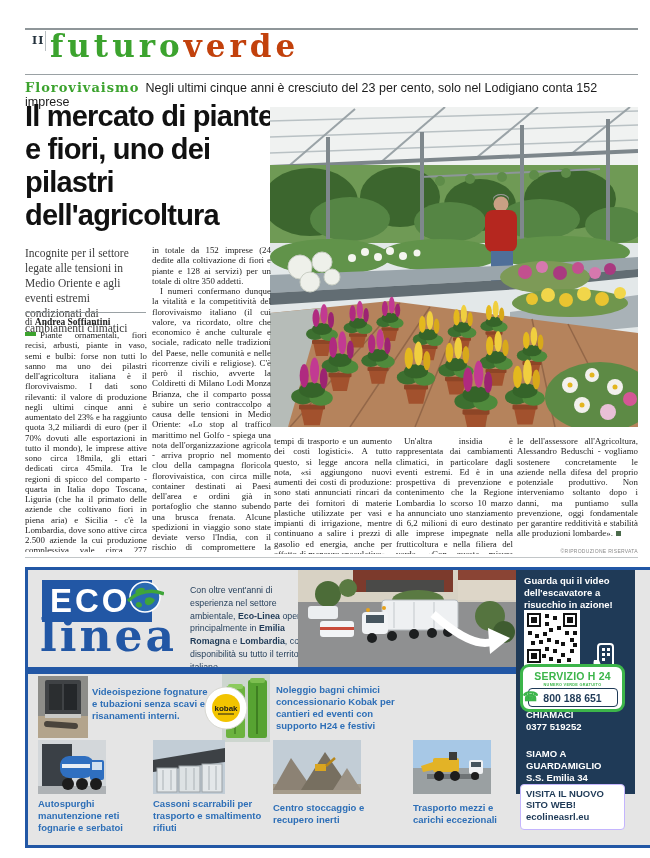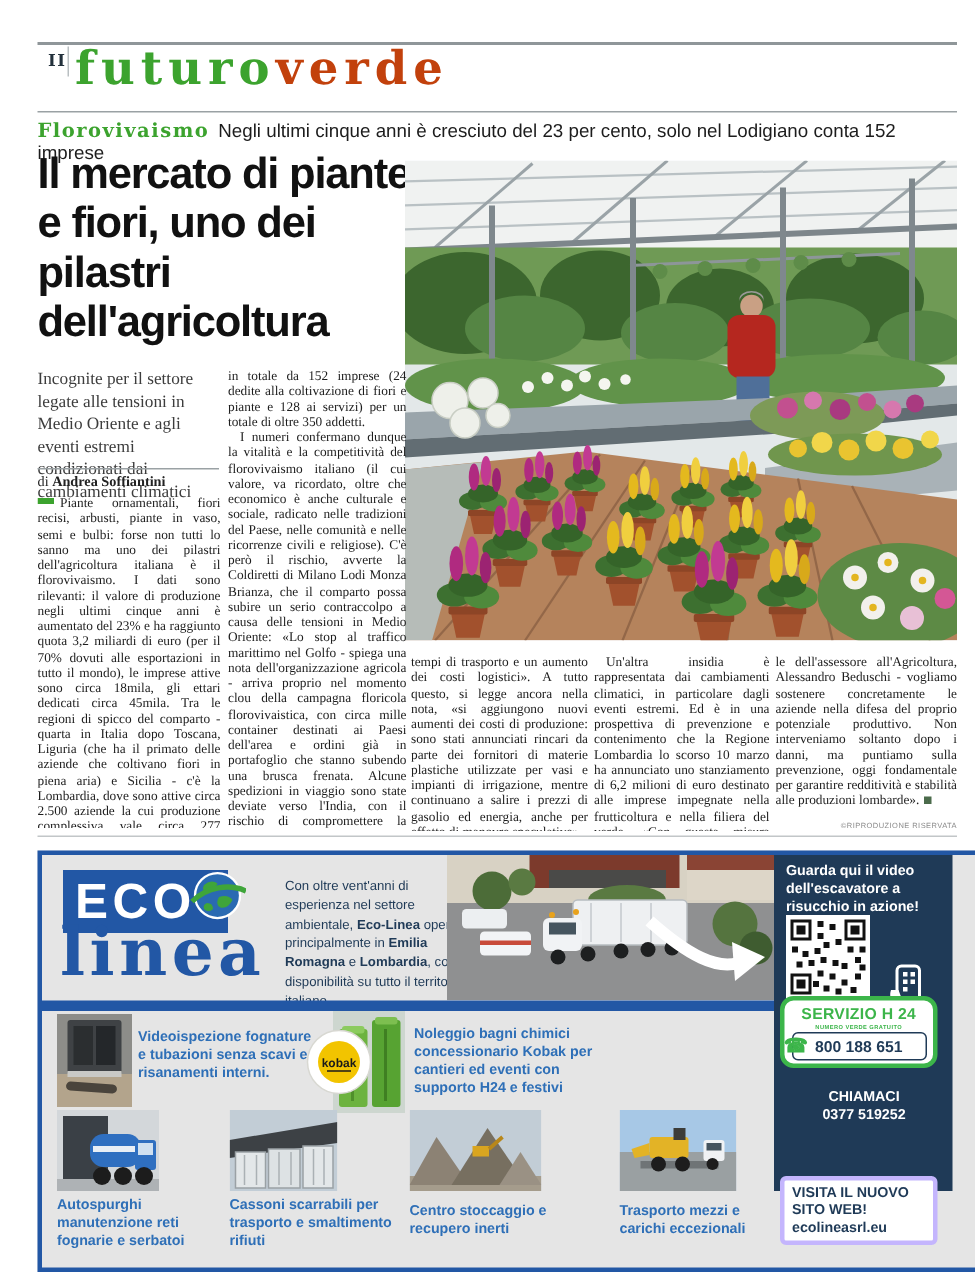--- a/index.html
+++ b/index.html
@@ -79,24 +79,24 @@
   .h24title{width:100%;text-align:center;margin-top:3px;color:#3cb54a;font-weight:bold;
             font-size:10.5px;letter-spacing:0.2px;}
   .h24note{width:100%;text-align:center;color:#3cb54a;font-weight:bold;font-size:3.8px;
            letter-spacing:0.3px;margin-top:1px;}
   .h24pill{margin:1px auto 0;width:88px;height:17px;border:1.5px solid #1f3a57;
            border-radius:4px;display:flex;align-items:center;justify-content:center;
            position:relative;}
   .h24num{color:#1f3a57;font-weight:bold;font-size:10.5px;}
   .h24phone{position:absolute;left:-6px;top:0px;color:#3cb54a;font-size:13px;font-weight:bold;}
   .navy .label{color:#fff;font-weight:bold;font-size:9.5px;line-height:1.25;}
-  .chiamaci{left:10px;top:156px;width:100px;text-align:center;}
+  .chiamaci{left:10px;top:139px;width:100px;}
   .siamo{left:10px;top:178px;width:100px;}
   .webbox{left:4px;top:214px;width:105px;height:46px;background:#fff;
-          border:3px solid #c4b5fd;border-radius:4px;box-sizing:border-box;padding:3px 5px;}
+          border:1px solid #c4b5fd;border-radius:4px;box-sizing:border-box;padding:3px 5px;}
   .webbox div{color:#1f3a57;font-weight:bold;font-size:9.5px;line-height:1.2;}
 
   
   .svc-text{color:#2e6fb7;font-weight:bold;font-size:9.5px;line-height:1.25;}
   .svc1-img{left:10px;top:106px;width:50px;height:62px;overflow:hidden;}
   .svc1-txt{left:64px;top:116px;width:120px;}
   .svc2-img{left:194px;top:104px;width:48px;height:68px;overflow:hidden;}
   .badge{left:176px;top:116px;}
   .svc2-txt{left:248px;top:114px;width:135px;}
   .p-auto{left:10px;top:170px;width:68px;height:54px;overflow:hidden;}
@@ -516,20 +516,25 @@
         <div class="h24note">NUMERO VERDE GRATUITO</div>
         <div class="h24pill">
           <span class="h24phone">☎</span>
           <span class="h24num">800 188 651</span>
         </div>
       </div>
       <div class="abs label chiamaci">
         <div>CHIAMACI</div>
         <div>0377 519252</div>
       </div>
+      <div class="abs label siamo">
+        <div>SIAMO A</div>
+        <div>GUARDAMIGLIO</div>
+        <div>S.S. Emilia 34</div>
+      </div>
       <div class="abs webbox">
         <div>VISITA IL NUOVO SITO WEB!</div>
         <div>ecolineasrl.eu</div>
       </div>
     </div>
 
   </div>
 </div>
 
 </body></html>

